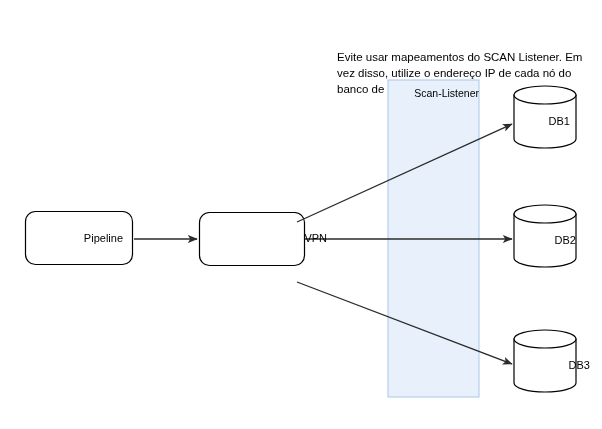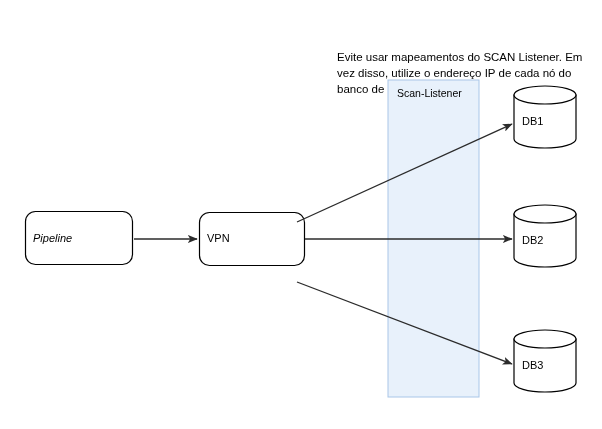--- a/index.html
+++ b/index.html
@@ -30,27 +30,26 @@
     line-height: 16px;
     color: #000000;
     white-space: pre-wrap;
     font-family: "Liberation Sans", sans-serif;
     margin-top: 44px;
   }
   .node-label {
     position: absolute;
     font-size: 11px;
     color: #000000;
-    text-align: left;
+    text-align: right;
     font-family: "Liberation Sans", sans-serif;
     white-space: nowrap;
-    margin-left: 8px;
   }
-  .lbl-pipeline { left: 25px; top: 232px; width: 88px; font-style: italic; }
-  .lbl-vpn      { left: 199px; top: 232px; width: 96px; }
+  .lbl-pipeline { left: 35px; top: 232px; width: 88px; }
+  .lbl-vpn      { left: 199px; top: 232px; width: 96px; padding-left: 32px; }
   .lbl-scan     { left: 389px; top: 87px;  width: 90px; font-size: 10.5px; }
   .lbl-db1      { left: 514px; top: 115px; width: 56px; }
   .lbl-db2      { left: 514px; top: 234px; width: 62px; }
   .lbl-db3      { left: 514px; top: 359px; width: 76px; }
 </style>
 </head>
 <body>
 
 <div class="note">Evite usar mapeamentos do SCAN Listener. Em vez disso, utilize o endereço IP de cada nó do banco de dados.</div>
 

